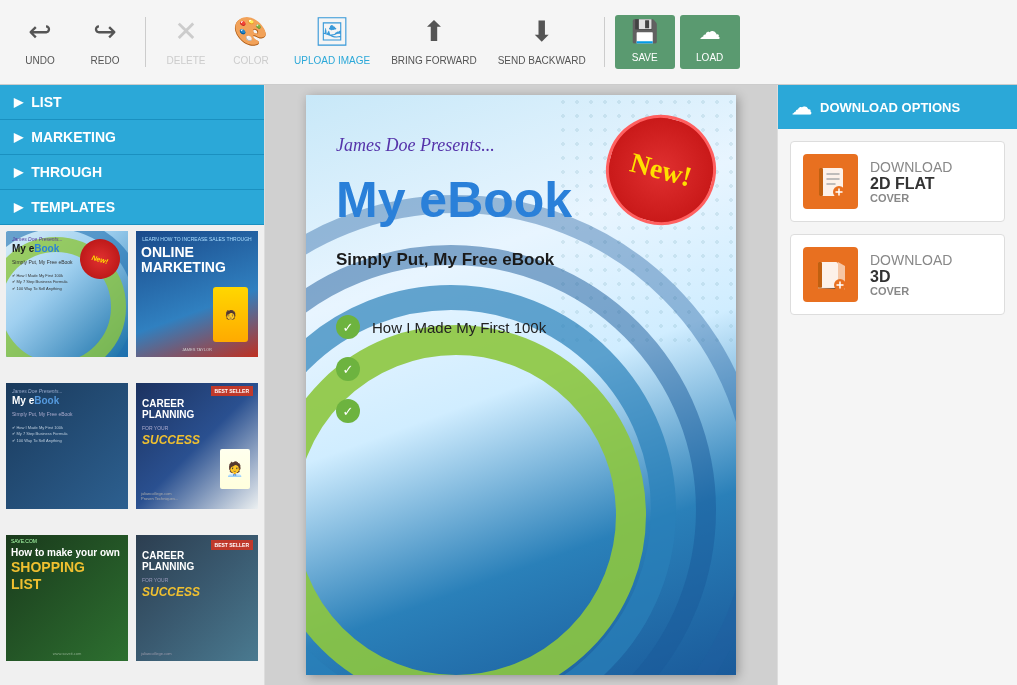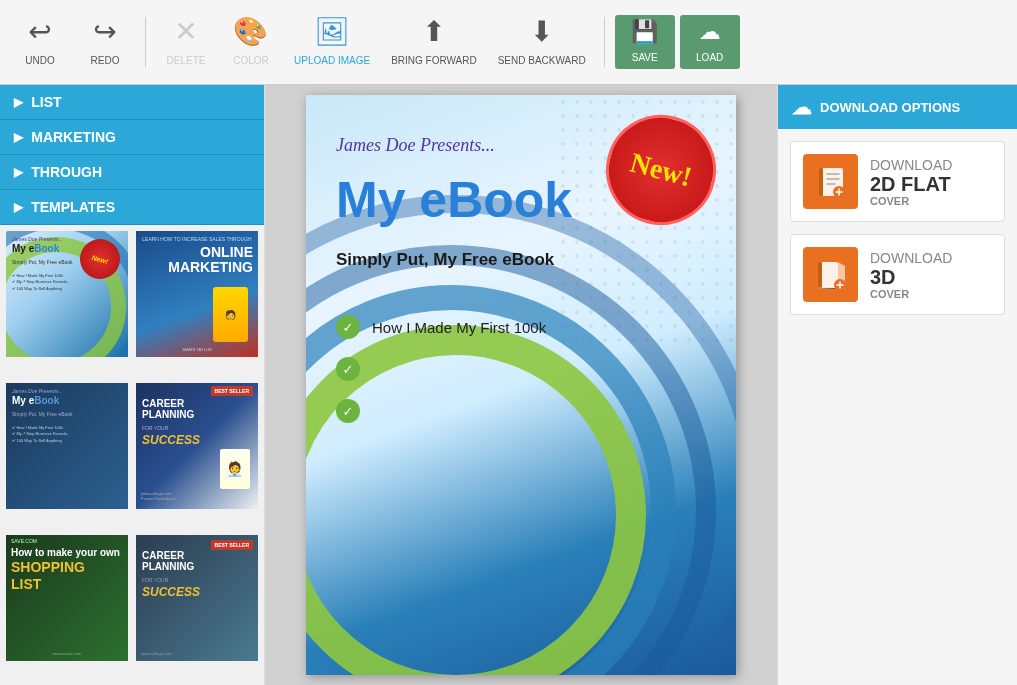--- a/index.html
+++ b/index.html
@@ -295,21 +295,21 @@
       align-items: center;
       justify-content: center;
       flex-shrink: 0;
     }
 
     .dl-text {
       display: flex;
       flex-direction: column;
     }
     .dl-text .dl-action { font-size: 14px; color: #888; text-transform: uppercase; }
-    .dl-text .dl-type { font-size: 20px; font-weight: 900; color: #333; line-height: 1.1; }
+    .dl-text .dl-type { font-size: 16px; font-weight: 900; color: #333; line-height: 1.1; }
     .dl-text .dl-subtype { font-size: 11px; color: #888; text-transform: uppercase; font-weight: bold; }
 
     
     #template-grid::-webkit-scrollbar { width: 6px; }
     #template-grid::-webkit-scrollbar-track { background: #f0f0f0; }
     #template-grid::-webkit-scrollbar-thumb { background: #bbb; border-radius: 3px; }
 
     
     .thumb-art {
       width: 100%;
@@ -406,21 +406,21 @@
           <div style="position:absolute; top:5px; left:6px; font-size:5px; font-style:italic; color:#553399;">James Doe Presents...</div>
           <div style="position:absolute; top:12px; left:6px; font-size:10px; font-weight:900; color:#1a1a1a;">My e<span style="color:#2a80d9;">Book</span></div>
           <div style="position:absolute; top:28px; left:6px; font-size:5px; color:#333;">Simply Put, My Free eBook</div>
           <div style="position:absolute; top:42px; left:6px; font-size:4px; color:#333; line-height:1.6;">✔ How I Made My First 100k<br>✔ My 7 Step Business Formula<br>✔ 100 Way To Sell Anything</div>
         </div>
       </div>
 
       <div class="template-thumb">
         <div class="thumb-art" style="background: linear-gradient(160deg, #1a4a8a 0%, #3080c0 60%, #c03020 100%); position:relative; overflow:hidden;">
           <div style="position:absolute; top:5px; left:5px; right:5px; font-size:5px; color:#aaddff; text-align:center;">LEARN HOW TO INCREASE SALES THROUGH</div>
-          <div style="position:absolute; top:14px; left:5px; right:5px; font-size:14px; font-weight:900; color:#fff; text-align:right; line-height:1.1;">ONLINE<br>MARKETING</div>
+          <div style="position:absolute; top:14px; left:5px; right:5px; font-size:14px; font-weight:900; color:#fff; text-align:left; line-height:1.1;">ONLINE<br>MARKETING</div>
           <div style="position:absolute; bottom:5px; left:5px; right:5px; font-size:4px; color:#ccc; text-align:center;">JAMES TAYLOR</div>
           <div style="position:absolute; bottom:15px; right:10px; width:35px; height:55px; background:linear-gradient(#ffd700, #ffaa00); border-radius:3px; display:flex; align-items:center; justify-content:center; font-size:9px;">🧑</div>
         </div>
       </div>
 
       <div class="template-thumb">
         <div class="thumb-art" style="background: linear-gradient(135deg, #1a3a5c 0%, #2d6090 100%); position:relative; overflow:hidden;">
           <div style="position:absolute; top:5px; left:6px; font-size:5px; font-style:italic; color:#99aacc;">James Doe Presents...</div>
           <div style="position:absolute; top:12px; left:6px; font-size:10px; font-weight:900; color:#fff;">My e<span style="color:#5599dd;">Book</span></div>
           <div style="position:absolute; top:28px; left:6px; font-size:5px; color:#aac;">Simply Put, My Free eBook</div>

